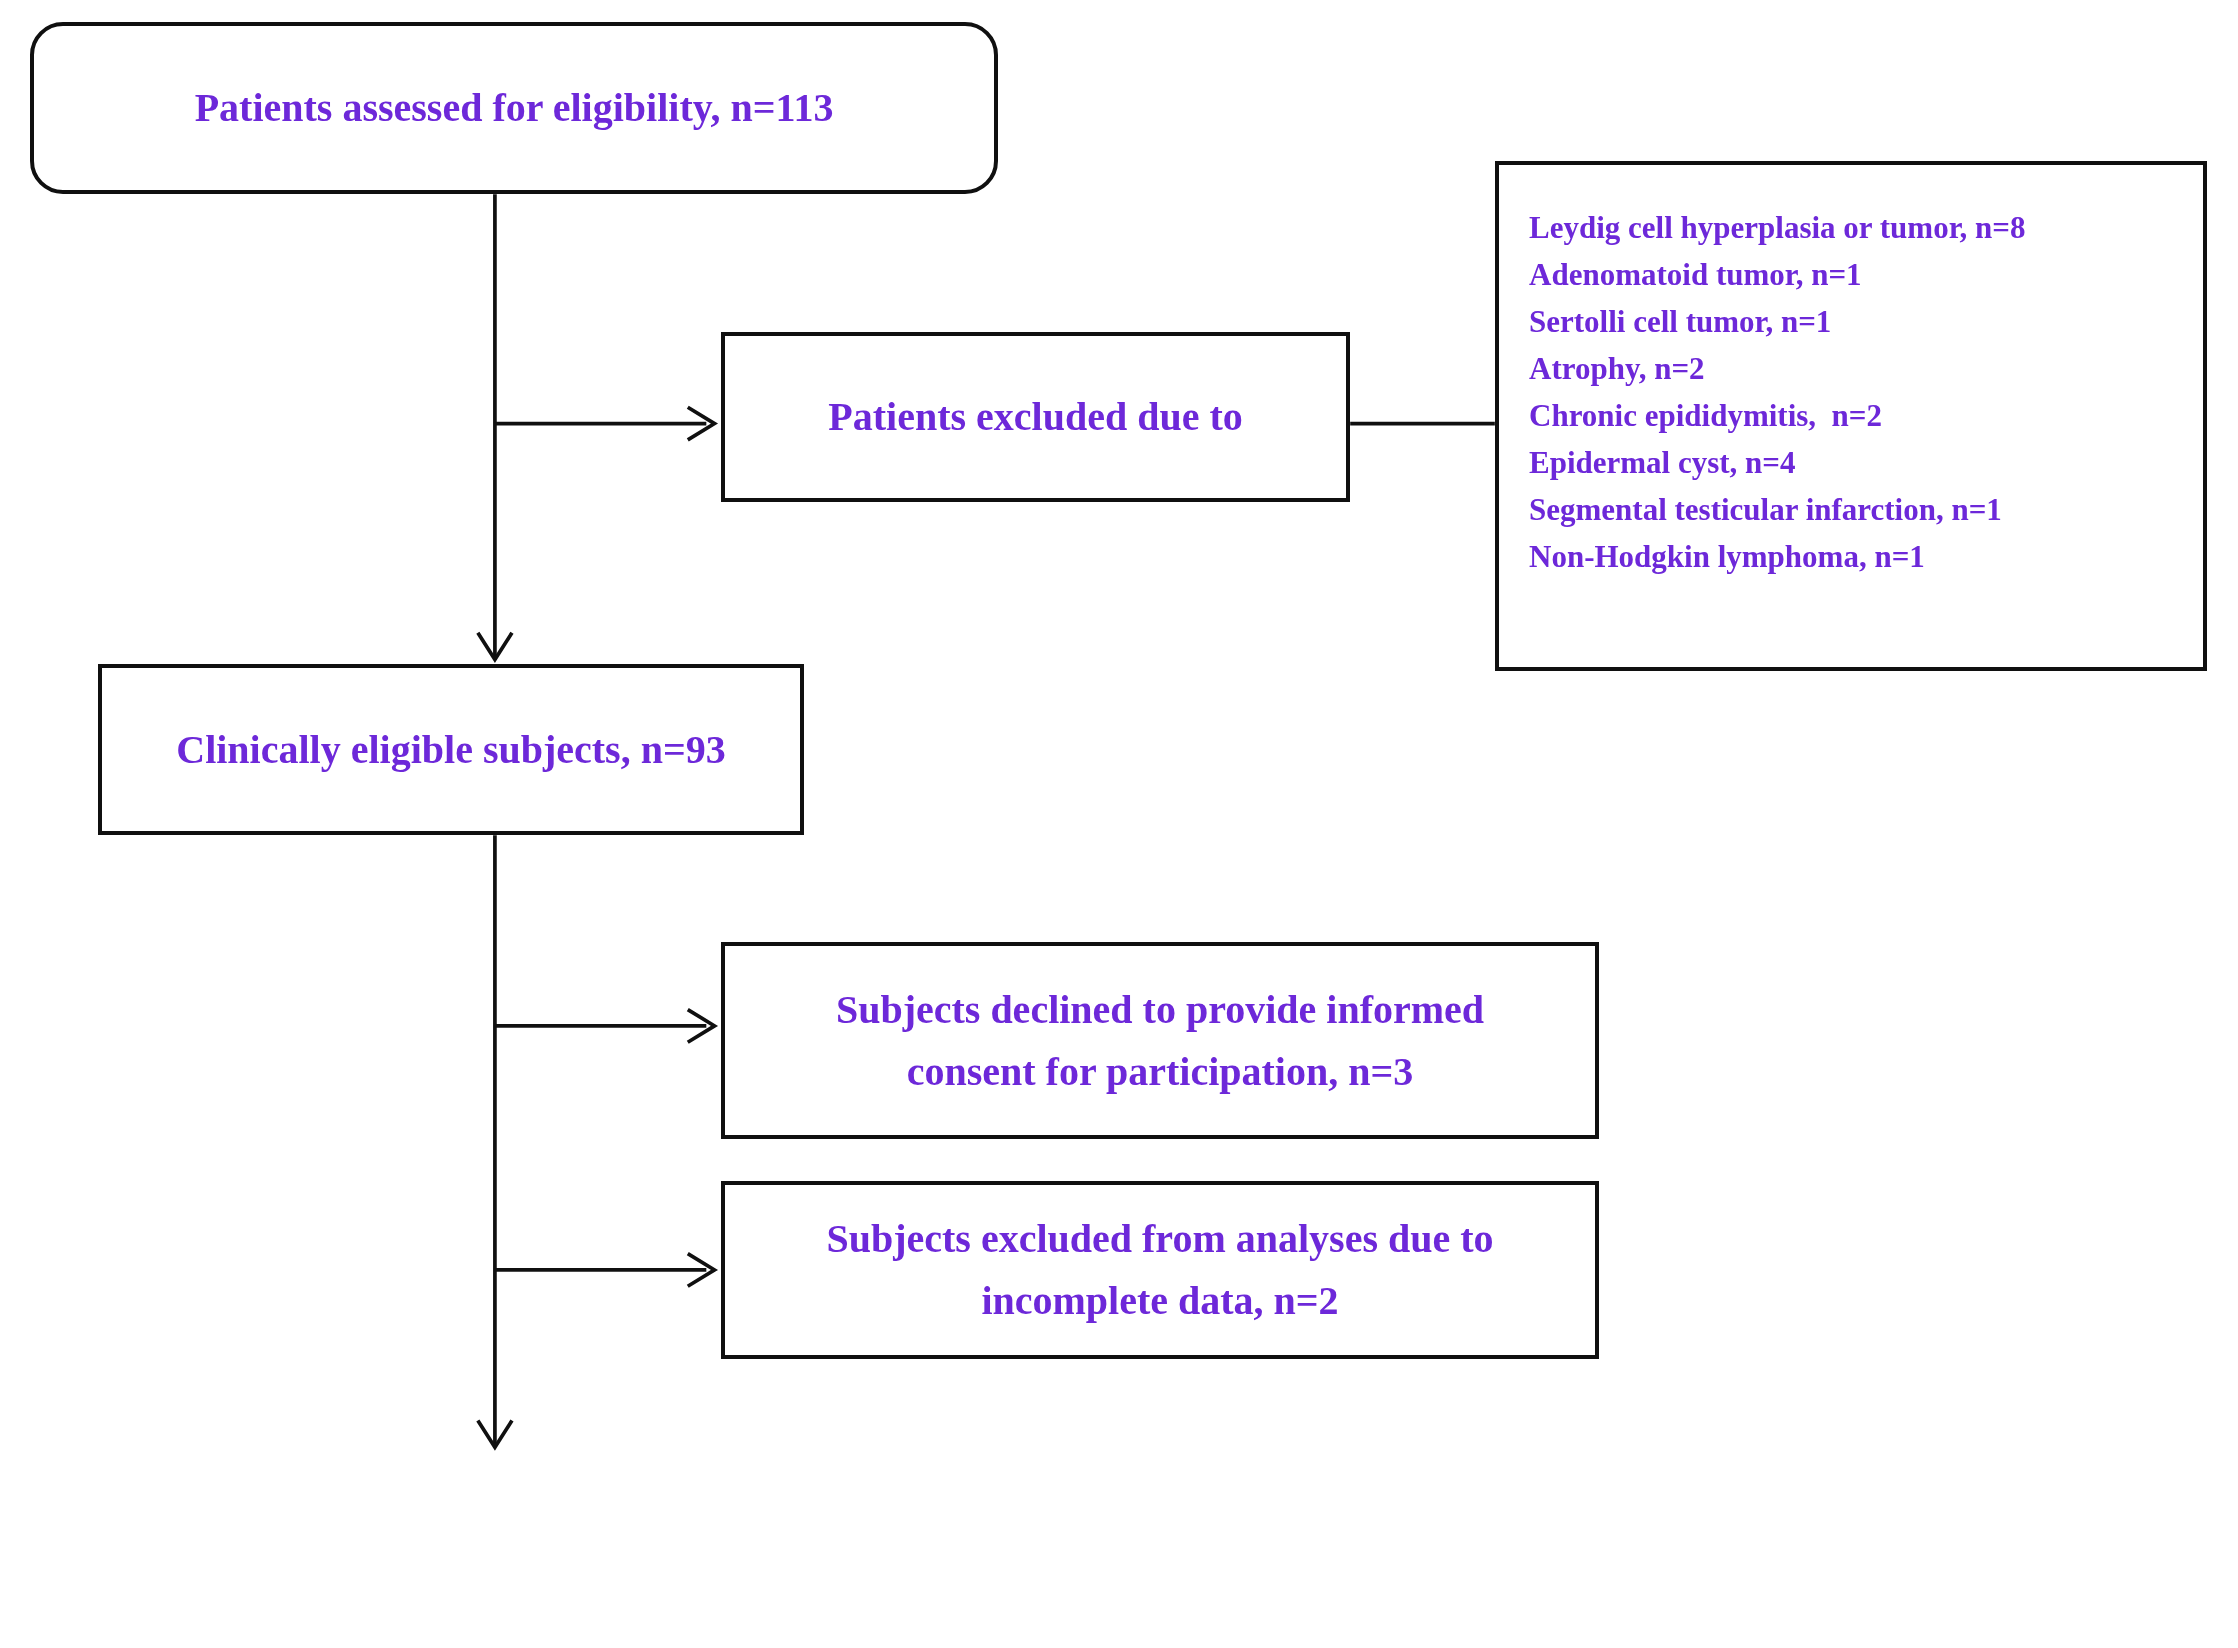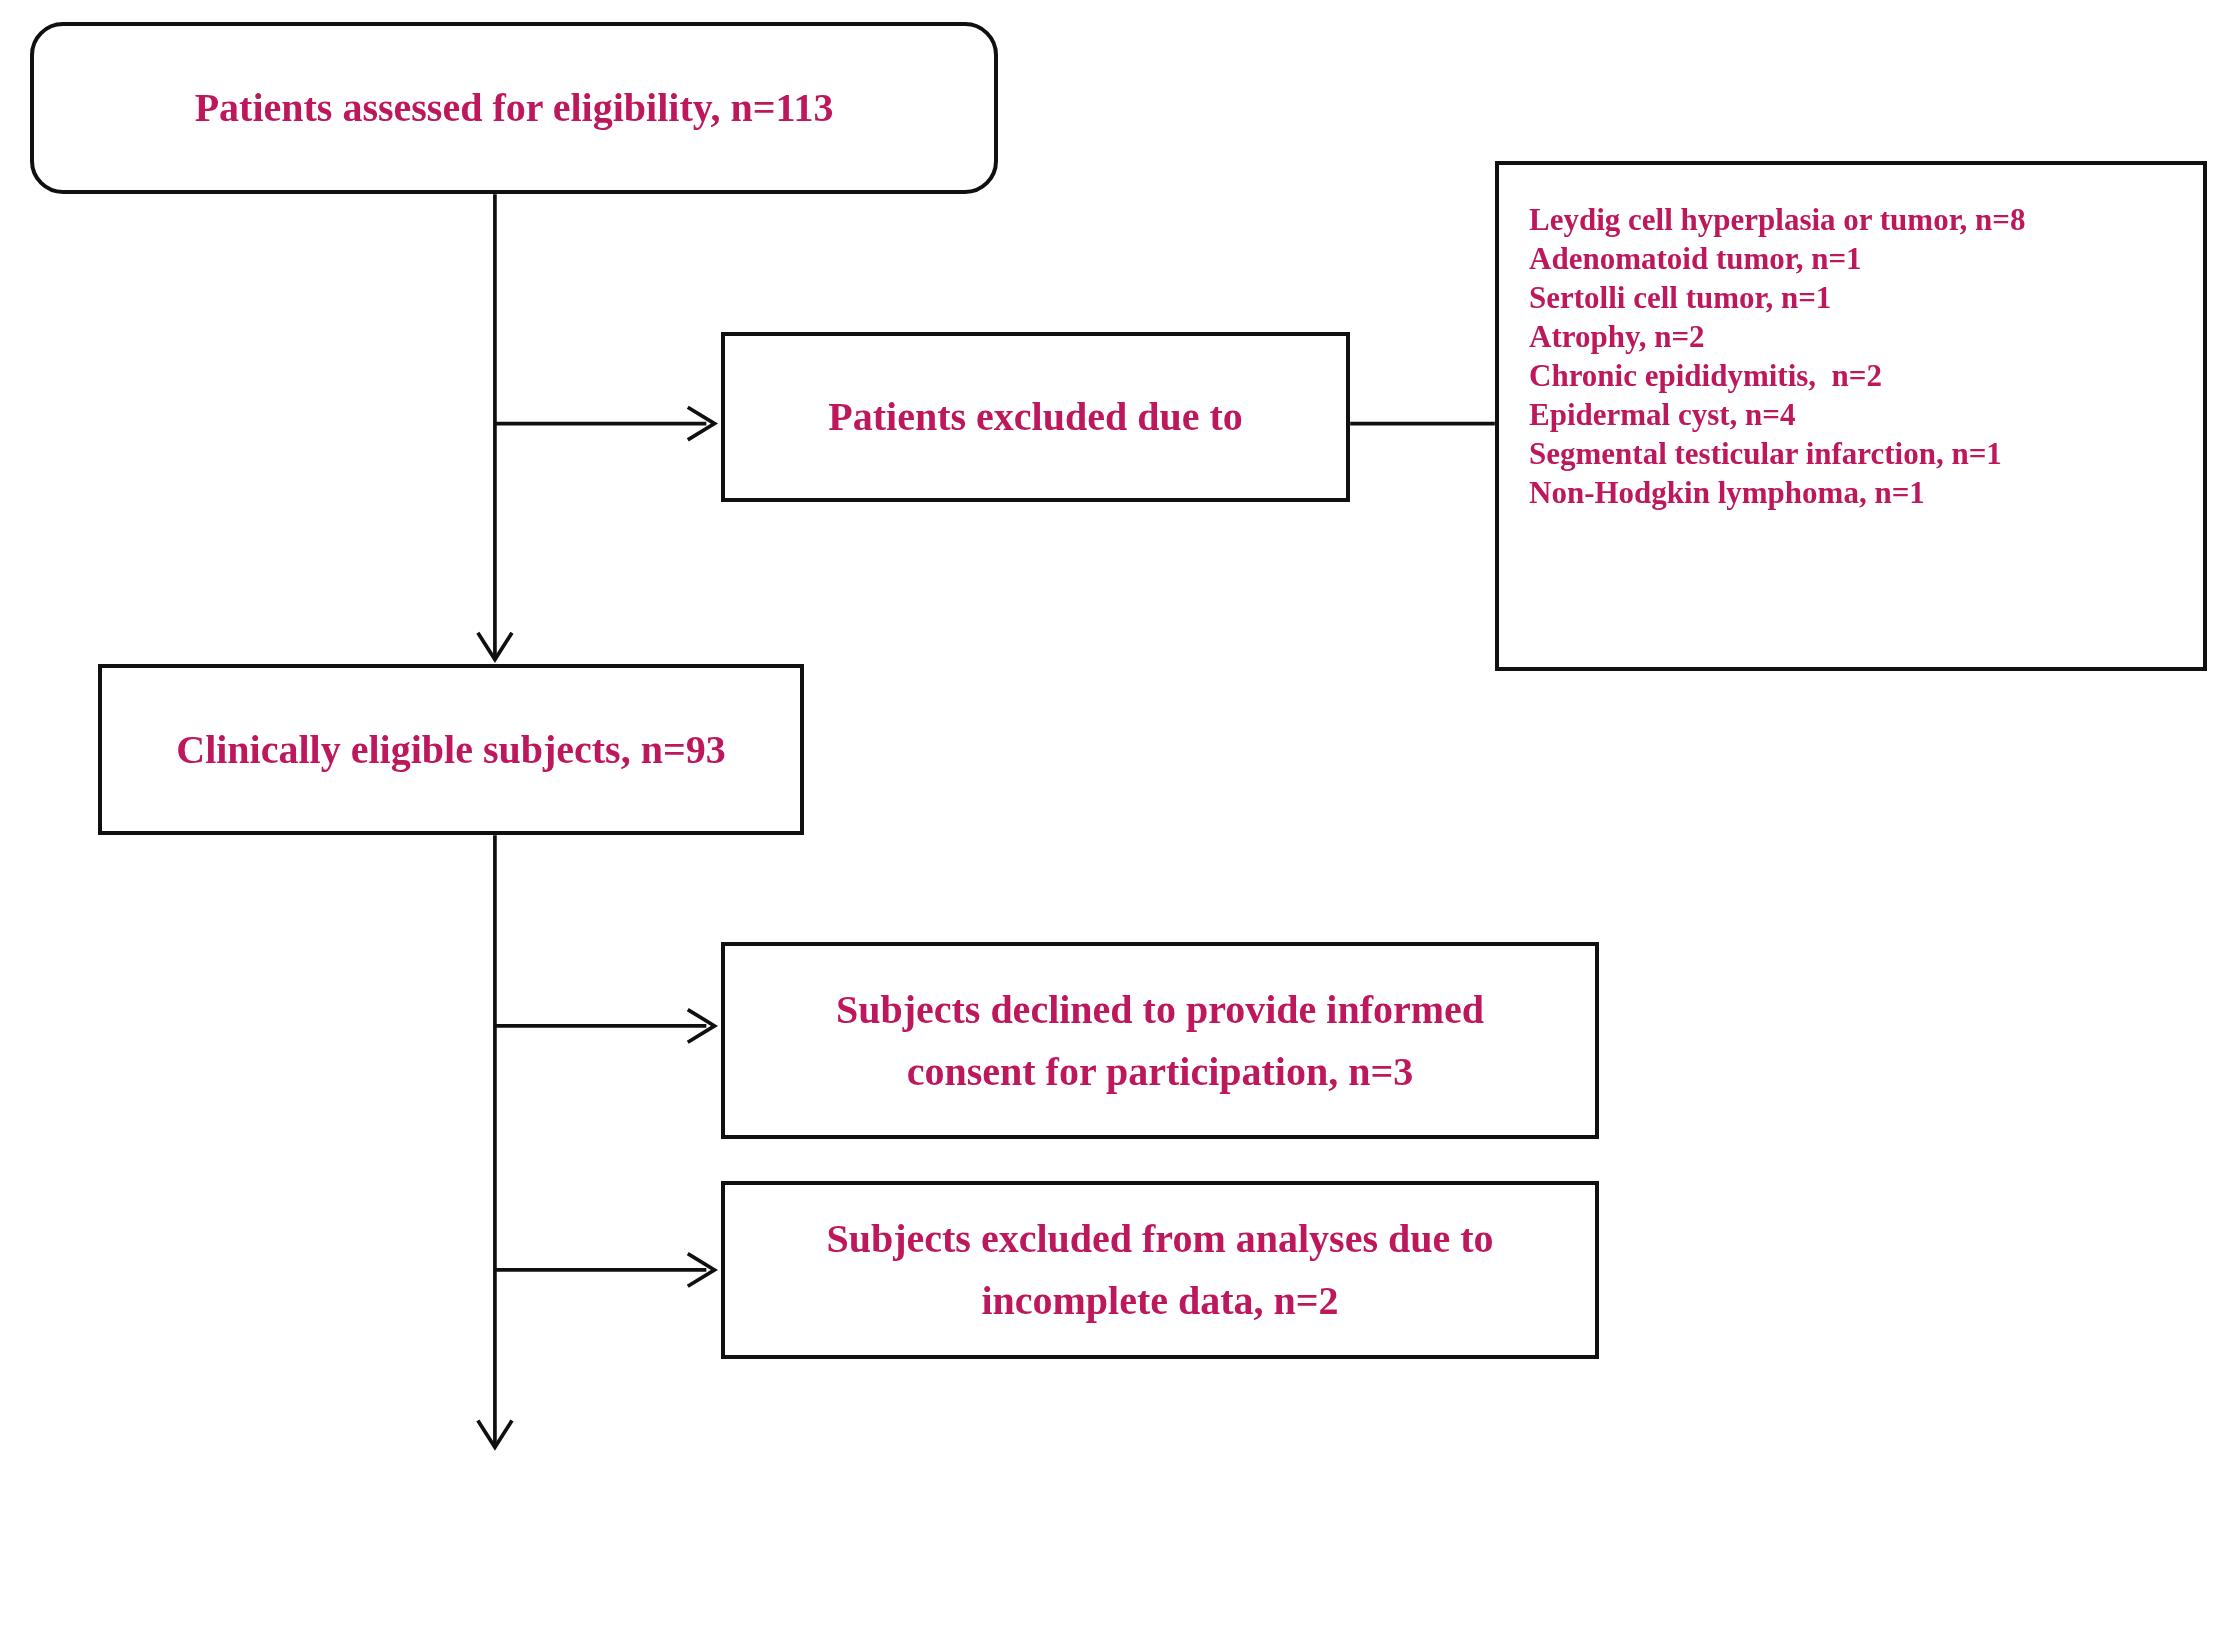--- a/index.html
+++ b/index.html
@@ -2,21 +2,21 @@
 <html style="font-size:12px"><head>
 <meta charset="utf-8">
 <style>
   html, body { margin: 0; padding: 0; background: #ffffff; }
   #canvas {
     position: relative;
     width: 2239px;
     height: 1649px;
     background: #ffffff;
     font-family: "Liberation Serif", "DejaVu Serif", serif;
-    color: #be185d;
+    color: #6d28d9;
     overflow: hidden;
   }
   #connector-layer {
     position: absolute;
     left: 0; top: 0;
     width: 2239px; height: 1649px;
   }
   .node {
     position: absolute;
     box-sizing: border-box;
@@ -40,21 +40,21 @@
   #box-incomplete { left: 721px;  top: 1181px; width: 878px; height: 178px; }
   #box-final      { left: 167px;  top: 1450px; width: 671px;  height: 171px; }
   #box-exclusions {
     left: 1495px; top: 161px; width: 712px; height: 510px;
     display: block;
     text-align: left;
     padding: 35px 15px 0 30px;
     font-size: 31px;
     line-height: 39px;
   }
-  .list-item { white-space: pre; }
+  .list-item { white-space: pre; margin-top: 8px; }
 </style>
 </head>
 <body>
 
 <div id="canvas">
 
   <svg id="connector-layer" viewBox="0 0 3018 2223" xmlns="http://www.w3.org/2000/svg" fill="none" stroke="#101010" stroke-width="5">
 
     <path d="M667 262 L667 886"></path>
     <path d="M644 853 L667 889 L690 853"></path>

